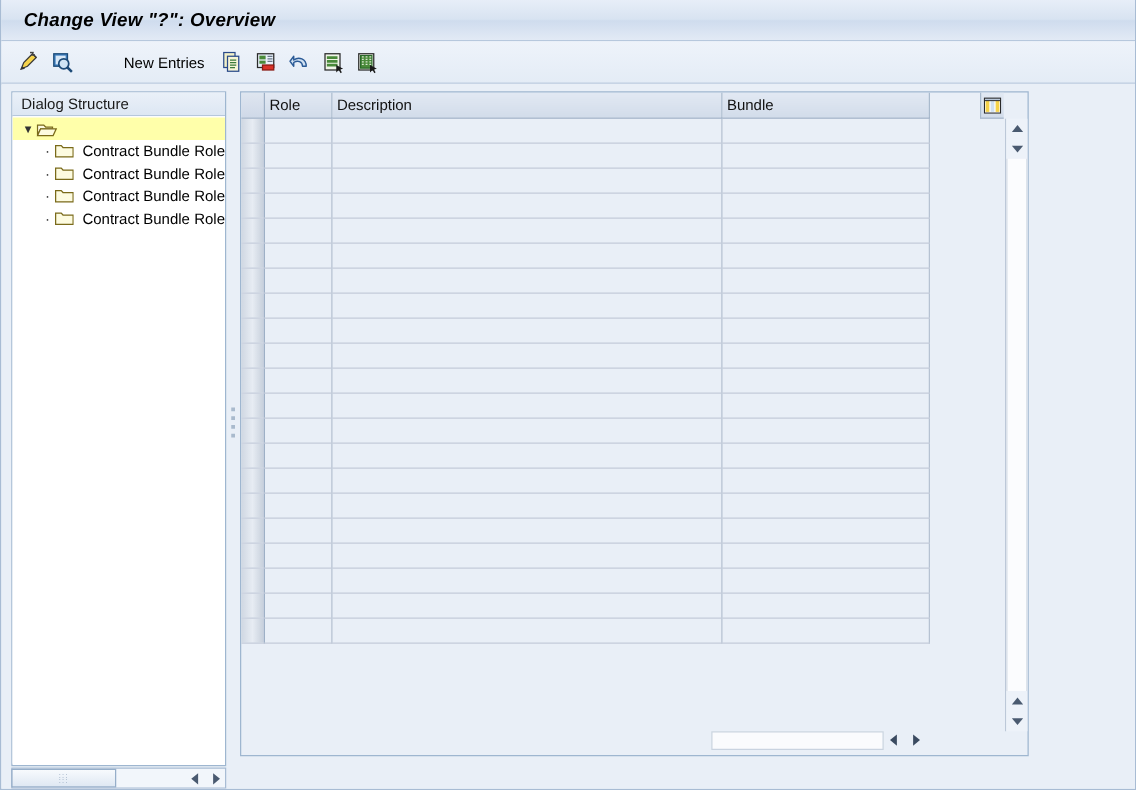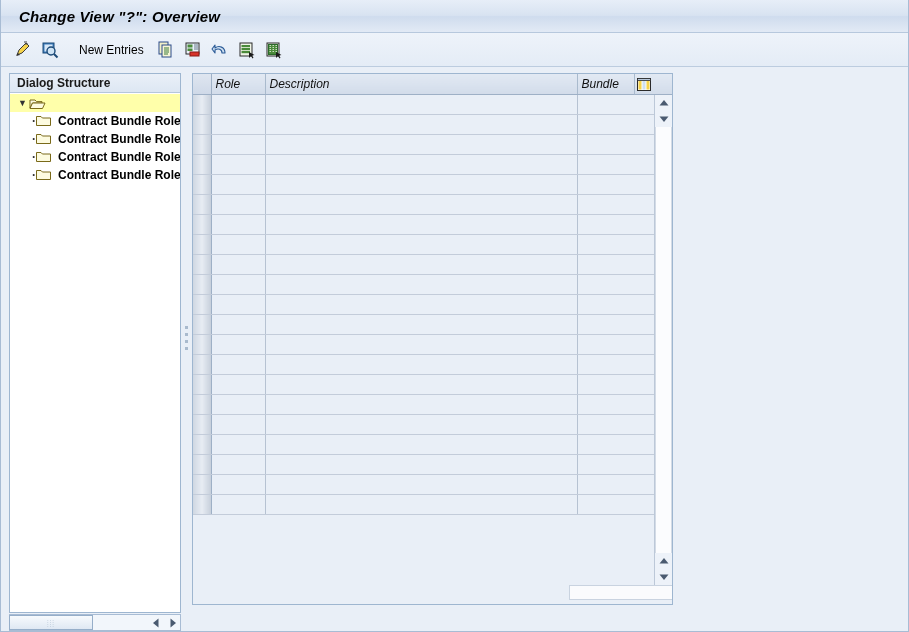--- a/index.html
+++ b/index.html
@@ -56,20 +56,21 @@
     margin-right: 3px;
     border: 1px solid transparent;
     border-radius: 2px;
     cursor: pointer;
   }
   .tlabel {
     font-size: 12px;
     padding: 0 10px 0 8px;
     cursor: pointer;
     white-space: nowrap;
+    margin-left: 20px;
   }
   .tgap { width: 6px; }
   .watermark {
     position: absolute;
     left: 258px; top: 36px;
     font-family: "Liberation Serif", serif;
     font-weight: bold;
     font-size: 23px;
     color: #f0c9a3;
     letter-spacing: .3px;
@@ -85,21 +86,20 @@
     background: #e9eff7;
   }
 
   
   .leftpanel {
     position: absolute;
     left: 8px; top: 5px;
     width: 172px; height: 540px;
     background: #ffffff;
     border: 1px solid #9eb6d0;
-    font-weight: bold;
   }
   .ls-head {
     height: 19px;
     background: linear-gradient(to bottom, #eaf0f8 0%, #dde7f3 100%);
     border-bottom: 1px solid #b6c7dc;
     display: flex; align-items: center;
     padding-left: 7px;
     font-size: 12px;
     color: #1a1a1a;
   }
@@ -175,25 +175,24 @@
     display: block;
     width: 3px; height: 3px;
     background: #a9bacd;
     margin: 2px 0;
   }
 
   
   .tablewrap {
     position: absolute;
     left: 191px; top: 5px;
-    width: 481px; height: 532px;
+    width: 631px; height: 532px;
     background: #e9eff7;
     border: 1px solid #9eb6d0;
     overflow: hidden;
-    font-style: italic;
   }
   table.grid {
     border-collapse: collapse;
     table-layout: fixed;
     width: 550px;
   }
   table.grid th, table.grid td {
     height: 20px;
     padding: 0 0 0 4px;
     font-size: 12px;

